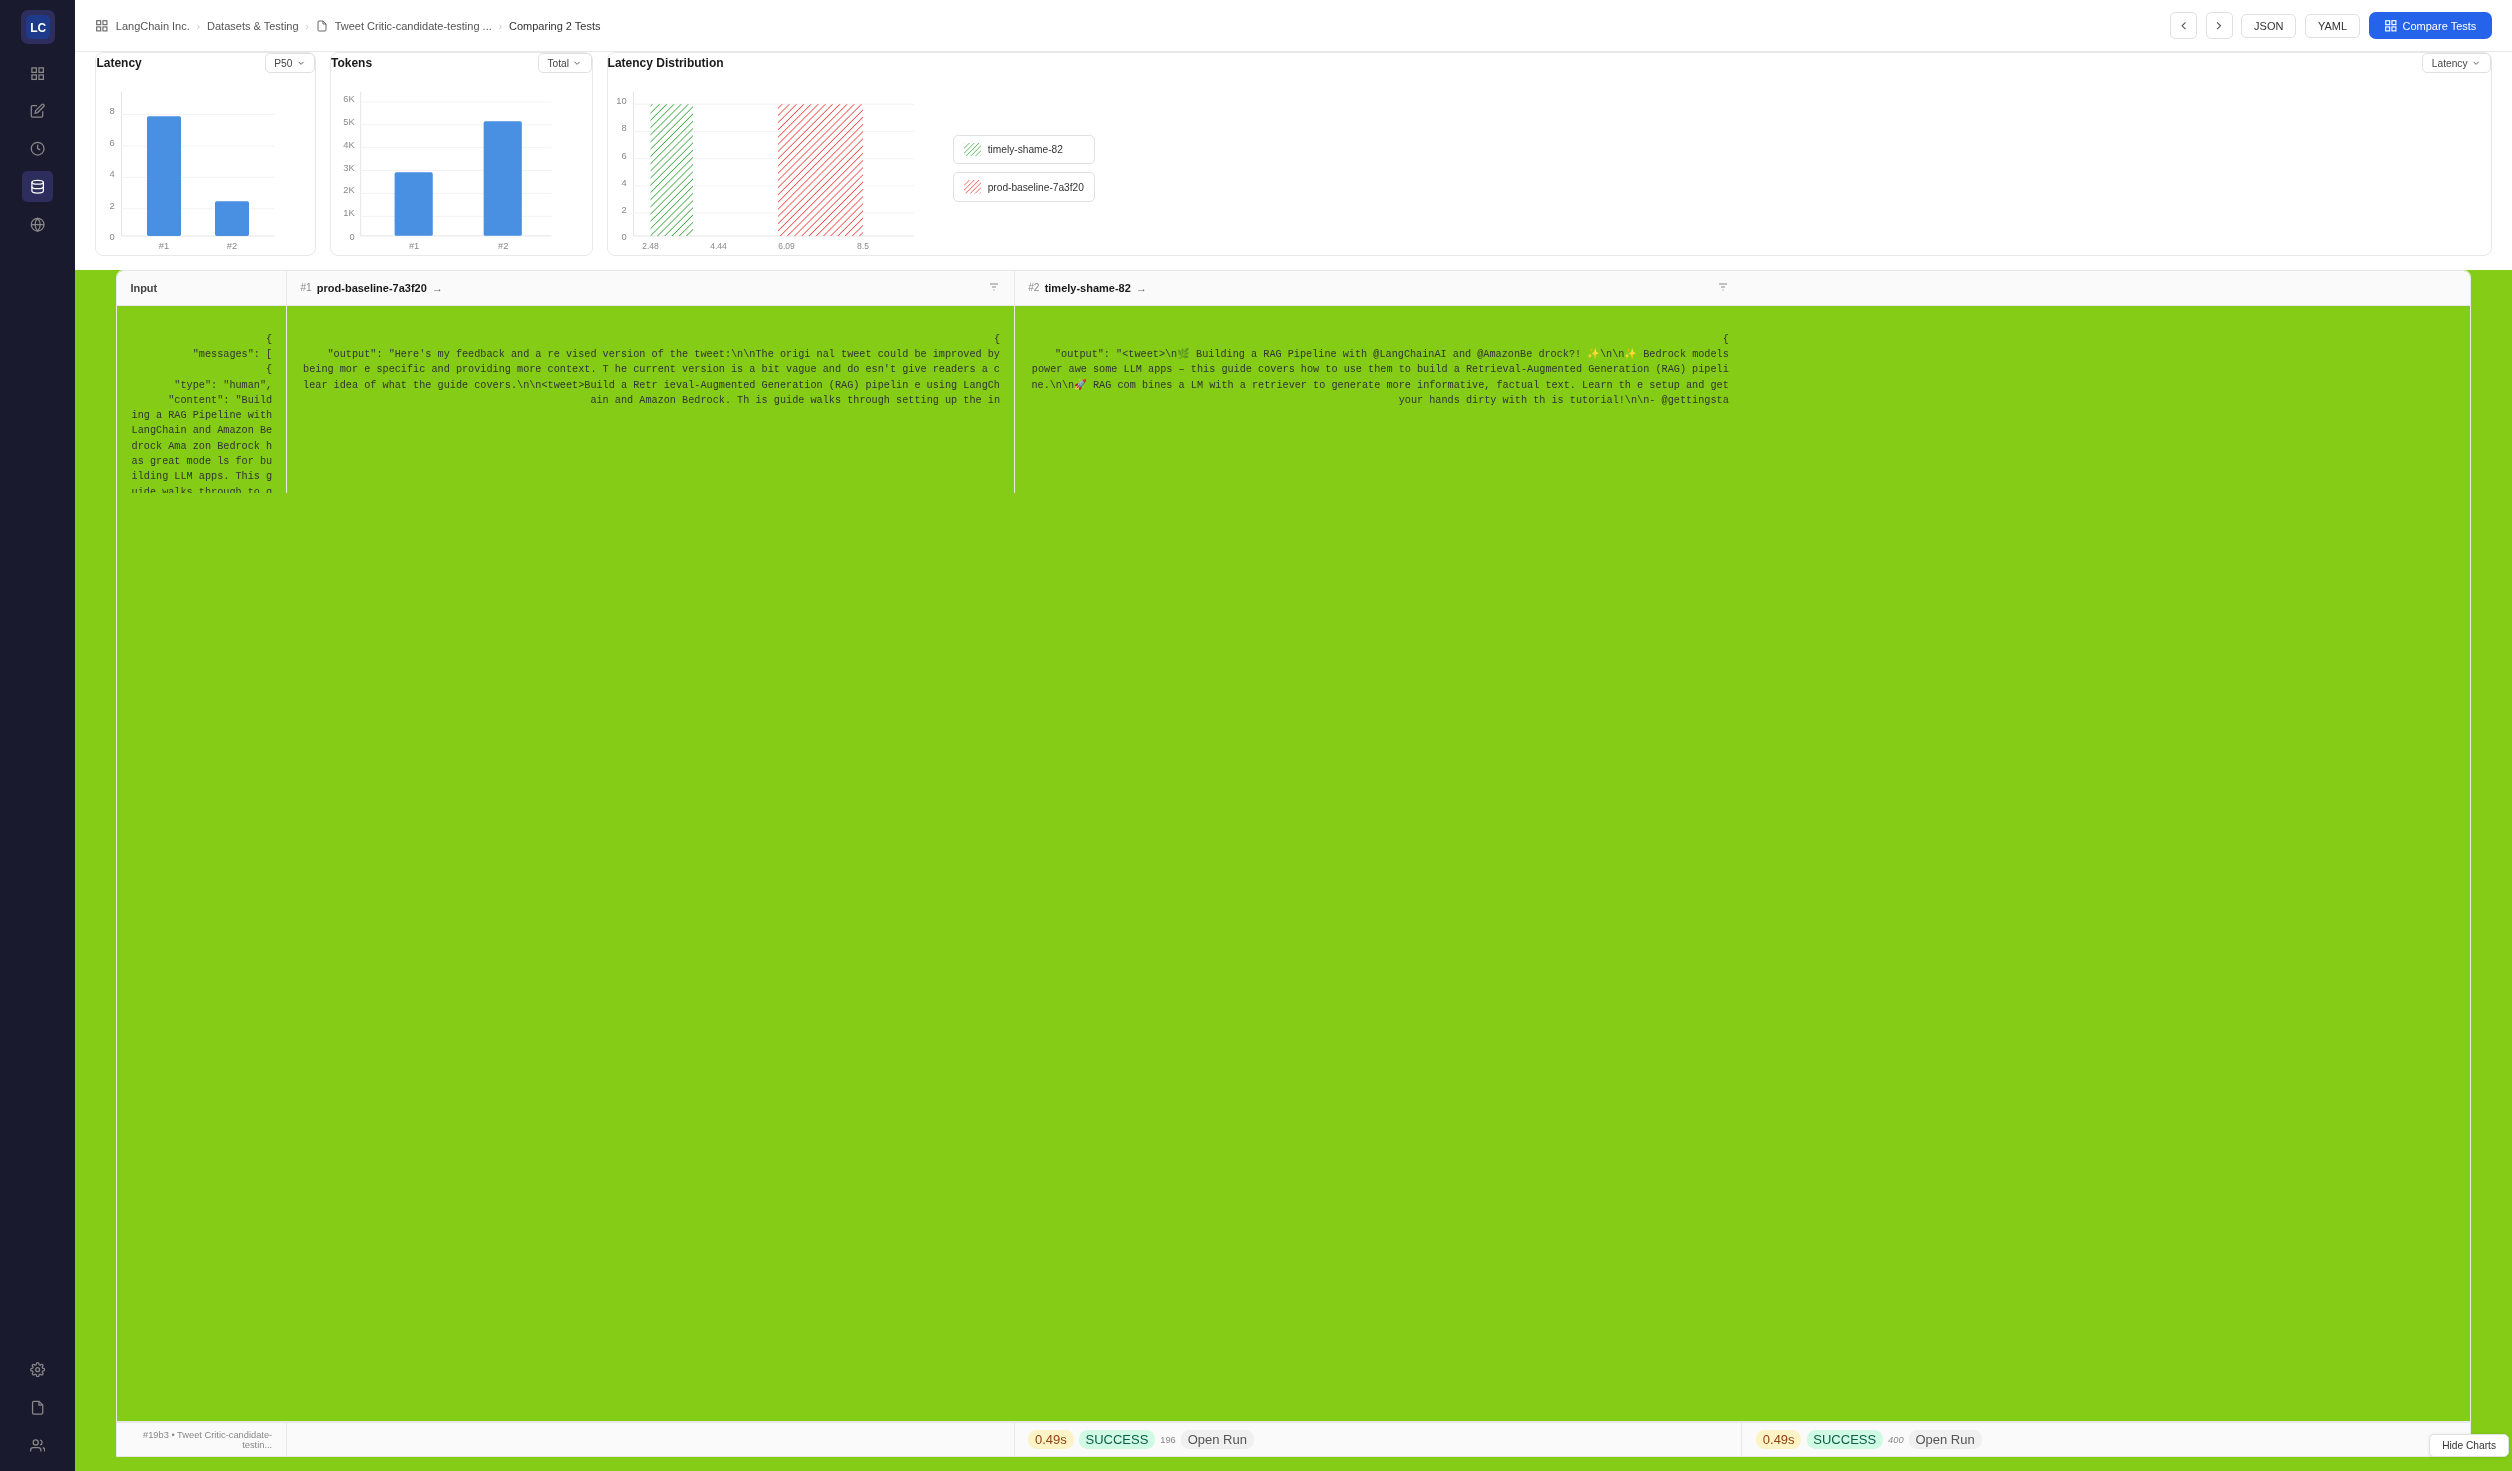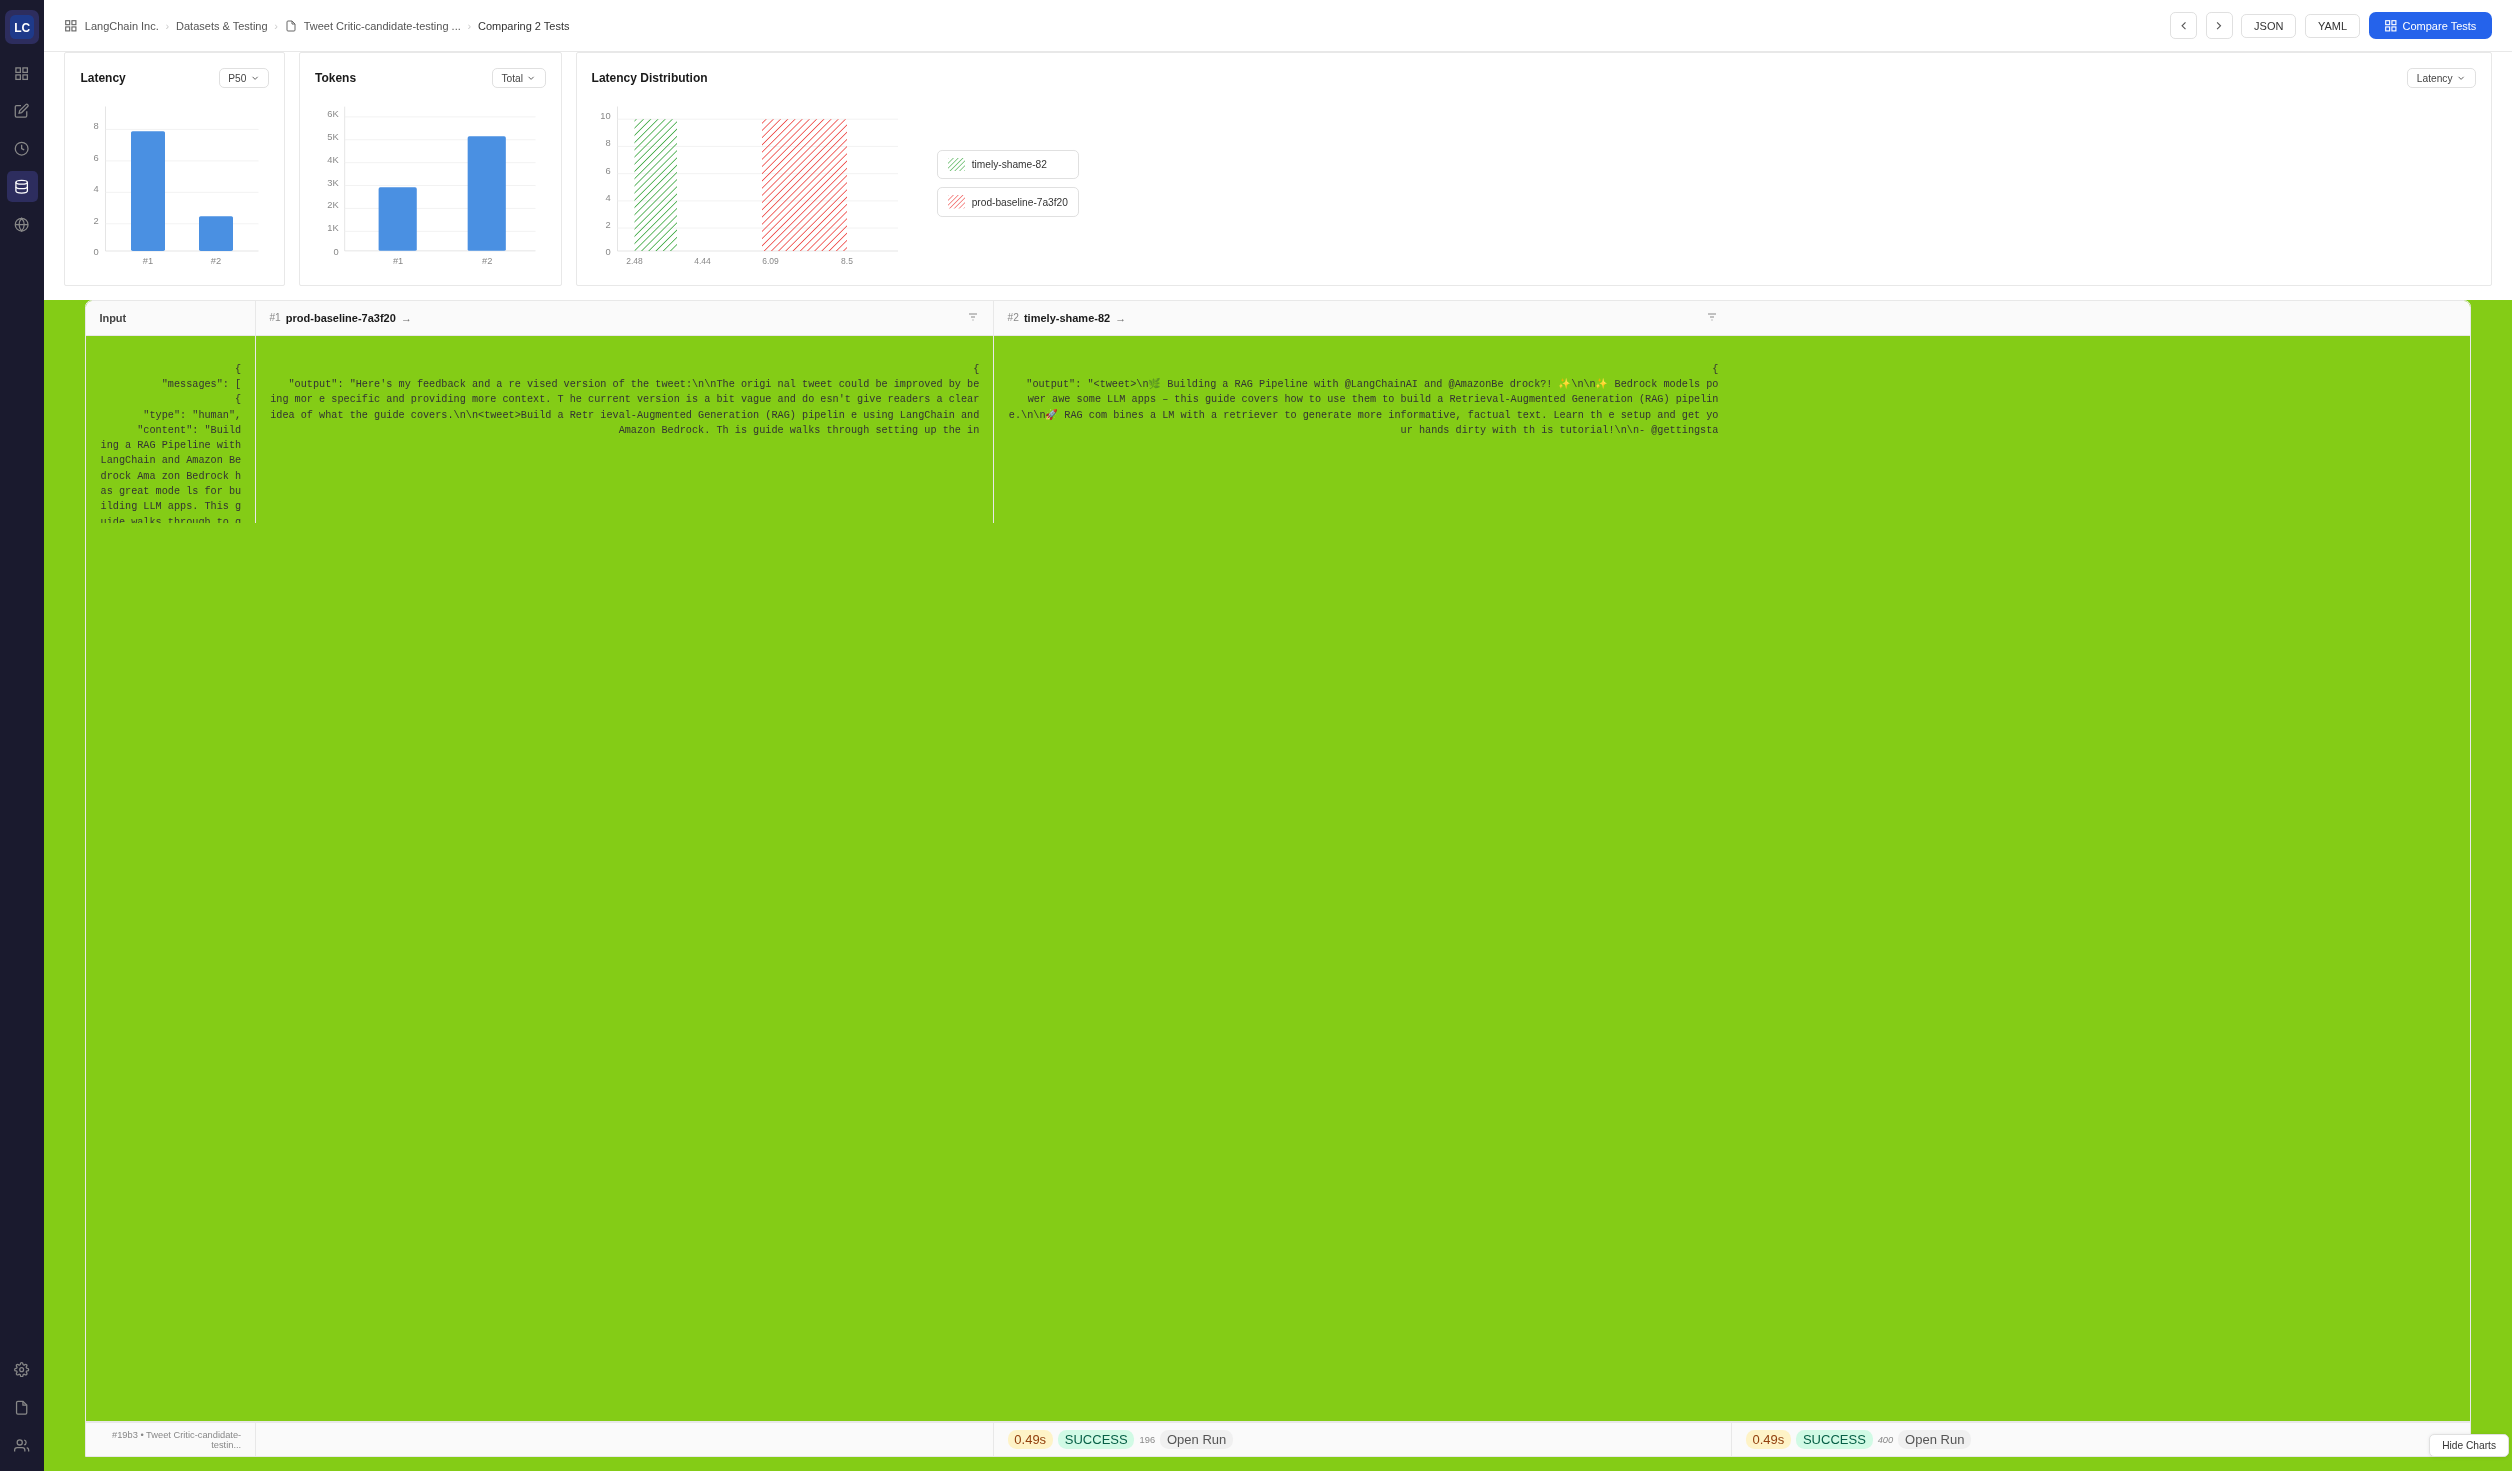--- a/index.html
+++ b/index.html
@@ -1,20 +1,20 @@
 <!DOCTYPE html>
 <html style="font-size:13.6px"><head>
   <meta charset="utf-8">
   <style>
     * { box-sizing: border-box; margin: 0; padding: 0; }
     body { font-family: -apple-system, BlinkMacSystemFont, 'Segoe UI', sans-serif; background: #f5f5f5; display: flex; height: 100vh; overflow: hidden; font-size: 11px; }
 
     
     .sidebar {
-      width: 44px;
+      width: 75px;
       background: #1a1a2e;
       display: flex;
       flex-direction: column;
       align-items: center;
       padding: 10.2px 0;
       gap: 6.8px;
       flex-shrink: 0;
     }
     .sidebar-logo {
       width: 34px; height: 34px;
@@ -109,22 +109,22 @@
 
     
     .charts-row {
       display: flex;
       gap: 13.6px;
       padding: 0 20.4px 13.6px;
       background: #fff;
     }
     .chart-card {
       border: 0.8px solid #e8e8e8;
-      border-radius: 2px;
-      padding: 15px;
+      border-radius: 8px;
+      padding: 0;
       background: #fff;
     }
     .chart-card-sm { flex: 0 0 221px; }
     .chart-card-md { flex: 0 0 263px; }
     .chart-card-lg { flex: 1; }
 
     .chart-header {
       display: flex;
       align-items: center;
       justify-content: space-between;

